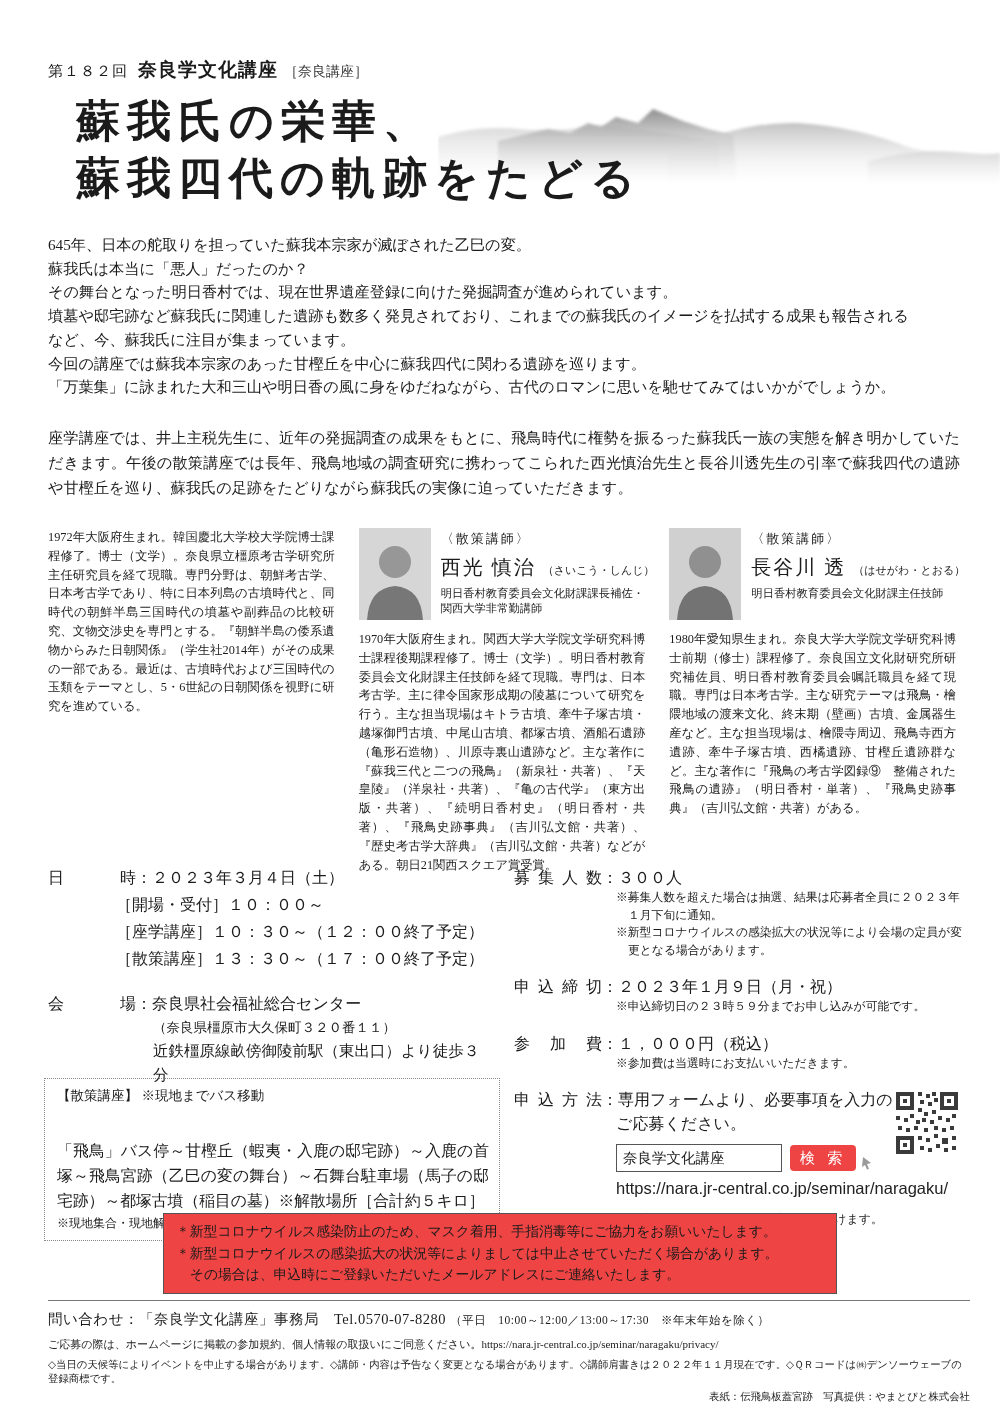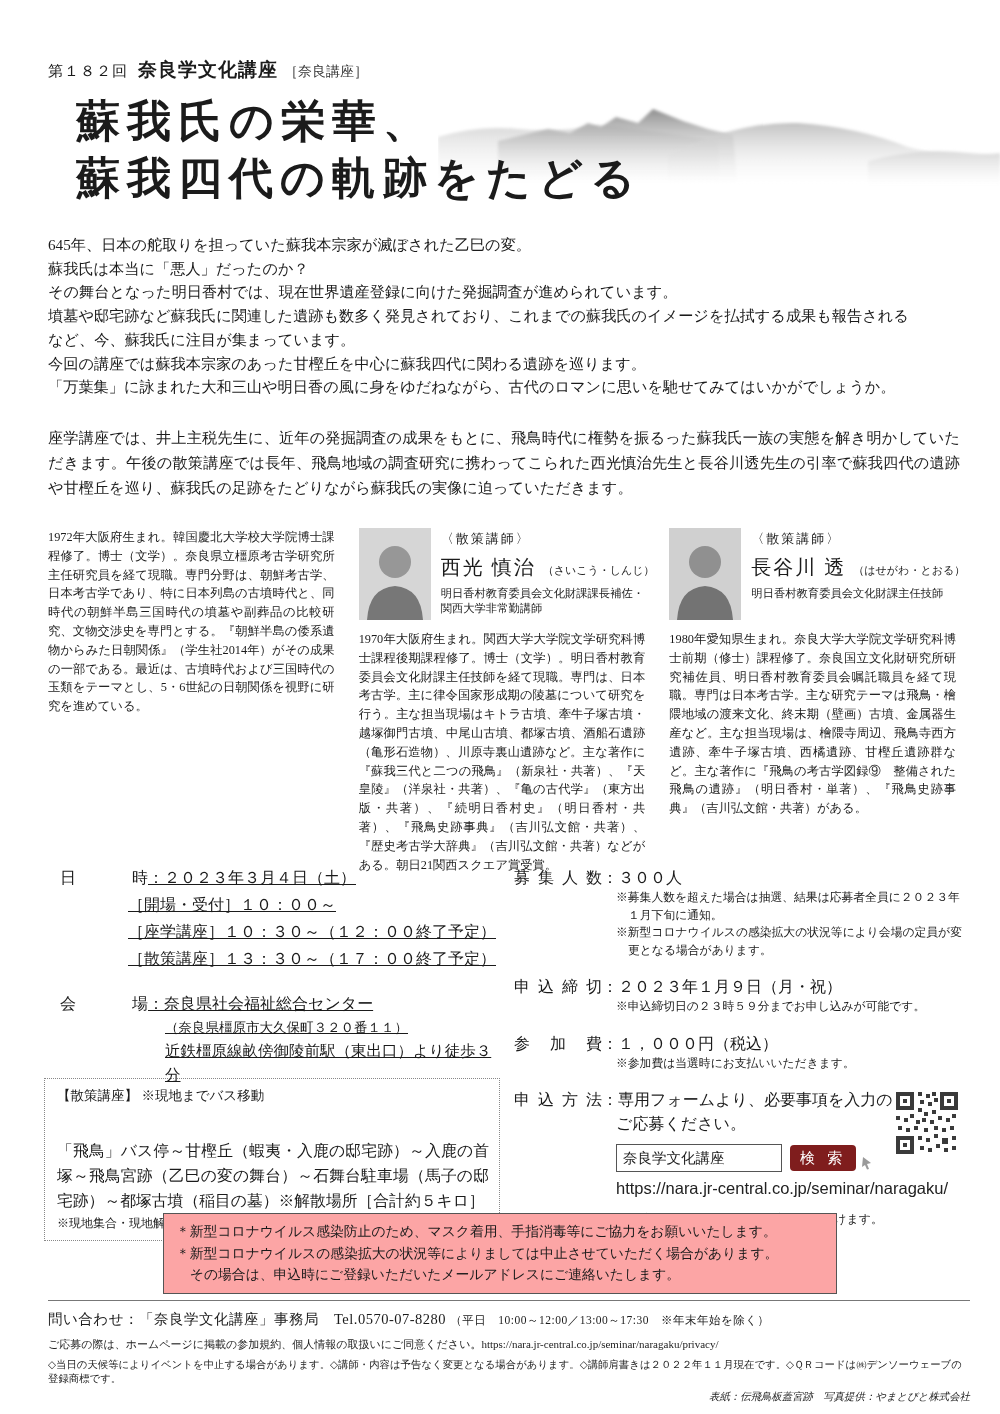--- a/index.html
+++ b/index.html
@@ -21,21 +21,21 @@
   .speakers{position:absolute;top:528px;left:48px;width:908px;display:flex;gap:24px;}
   .spk{flex:1 1 0;min-width:0;}
   .spk-head{display:flex;gap:10px;margin-bottom:10px;}
   .photo{width:72px;height:92px;background:#d4d4d4;flex:0 0 auto;overflow:hidden;}
   .spk-role{font-size:13px;letter-spacing:2px;margin-top:2px;}
   .spk-name{font-size:20px;letter-spacing:2px;margin-top:6px;white-space:nowrap;}
   .spk-kana{font-size:11px;letter-spacing:0;}
   .spk-aff{font-size:11.3px;margin-top:5px;line-height:15px;}
   .spk-bio{font-size:12.3px;line-height:18.8px;text-align:justify;}
   
-  .det-left{position:absolute;top:868px;left:60px;width:440px;font-size:16px;text-decoration:underline;}
+  .det-left{position:absolute;top:868px;left:48px;width:440px;font-size:16px;}
   .lab{display:inline-block;width:88px;text-align:justify;text-align-last:justify;}
   .det-row{margin-bottom:2px;}
   .sched{margin-left:68px;line-height:27px;}
   .venue-sub{margin-left:105px;font-size:13.5px;line-height:22px;}
   .venue-sub2{margin-left:105px;font-size:15.5px;line-height:24px;}
   .gap18{height:22px;}
   
   .walkbox{position:absolute;top:1078px;left:44px;width:432px;border:1.5px dotted #888;
            padding:8px 10px 8px 12px;}
   .walk-t{font-size:13.5px;margin-bottom:2px;}
@@ -44,38 +44,38 @@
   
   .det-right{position:absolute;top:868px;left:514px;width:452px;font-size:16px;}
   .note{font-size:11.8px;line-height:17.5px;margin-left:102px;text-indent:-12px;padding-left:12px;}
   .r-row{white-space:nowrap;}
   .mt16{margin-top:18px;}
   .method2{margin-left:102px;line-height:25px;}
   .search-wrap{margin-left:102px;margin-top:8px;display:flex;align-items:center;gap:8px;}
   .search-field{border:1.5px solid #555;width:152px;height:24px;font-size:14.5px;
                 font-family:"Liberation Sans","DejaVu Sans",sans-serif;
                 padding:1px 6px;display:flex;align-items:center;}
-  .search-btn{background:#7f1d1d;color:#fff;border:none;border-radius:4px;height:26px;
+  .search-btn{background:#ef4444;color:#fff;border:none;border-radius:4px;height:26px;
               font-size:15px;letter-spacing:4px;padding:0 10px;
               font-family:"Liberation Sans","DejaVu Sans",sans-serif;}
   .cursor-ic{margin-left:-4px;margin-top:10px;}
   .qr{position:absolute;right:6px;top:222px;width:66px;height:66px;}
   .url{margin-left:102px;margin-top:7px;font-size:16.5px;
        font-family:"Liberation Sans","DejaVu Sans",sans-serif;color:#222;}
   .url-note{margin-left:102px;font-size:12px;margin-top:13px;}
   
-  .notice{position:absolute;top:1213px;left:163px;width:648px;background:#fca5a5;
+  .notice{position:absolute;top:1213px;left:163px;width:648px;background:#ef4444;
           border:1.5px solid #555;padding:7px 12px;font-size:13.8px;line-height:21.5px;}
   
   .footer{position:absolute;top:1300px;left:48px;width:922px;border-top:1.5px solid #777;padding-top:9px;}
   .f-contact{font-size:14.5px;letter-spacing:.5px;}
   .f-hours{font-size:11.5px;}
   .f-agree{font-size:11px;margin-top:8px;color:#222;}
   .f-fine{font-size:10.4px;margin-top:6px;color:#222;}
-  .f-credit{font-size:10.4px;margin-top:4px;text-align:right;color:#222;font-style:italic;}
+  .f-credit{font-size:10.4px;margin-top:4px;text-align:right;color:#222;}
 </style>
 </head>
 <body>
 
 <div class="page">
 
   <div class="hdr">
     <span class="no">第１８２回</span>
     <span class="series">奈良学文化講座</span>
     <span class="sub">［奈良講座］</span>

